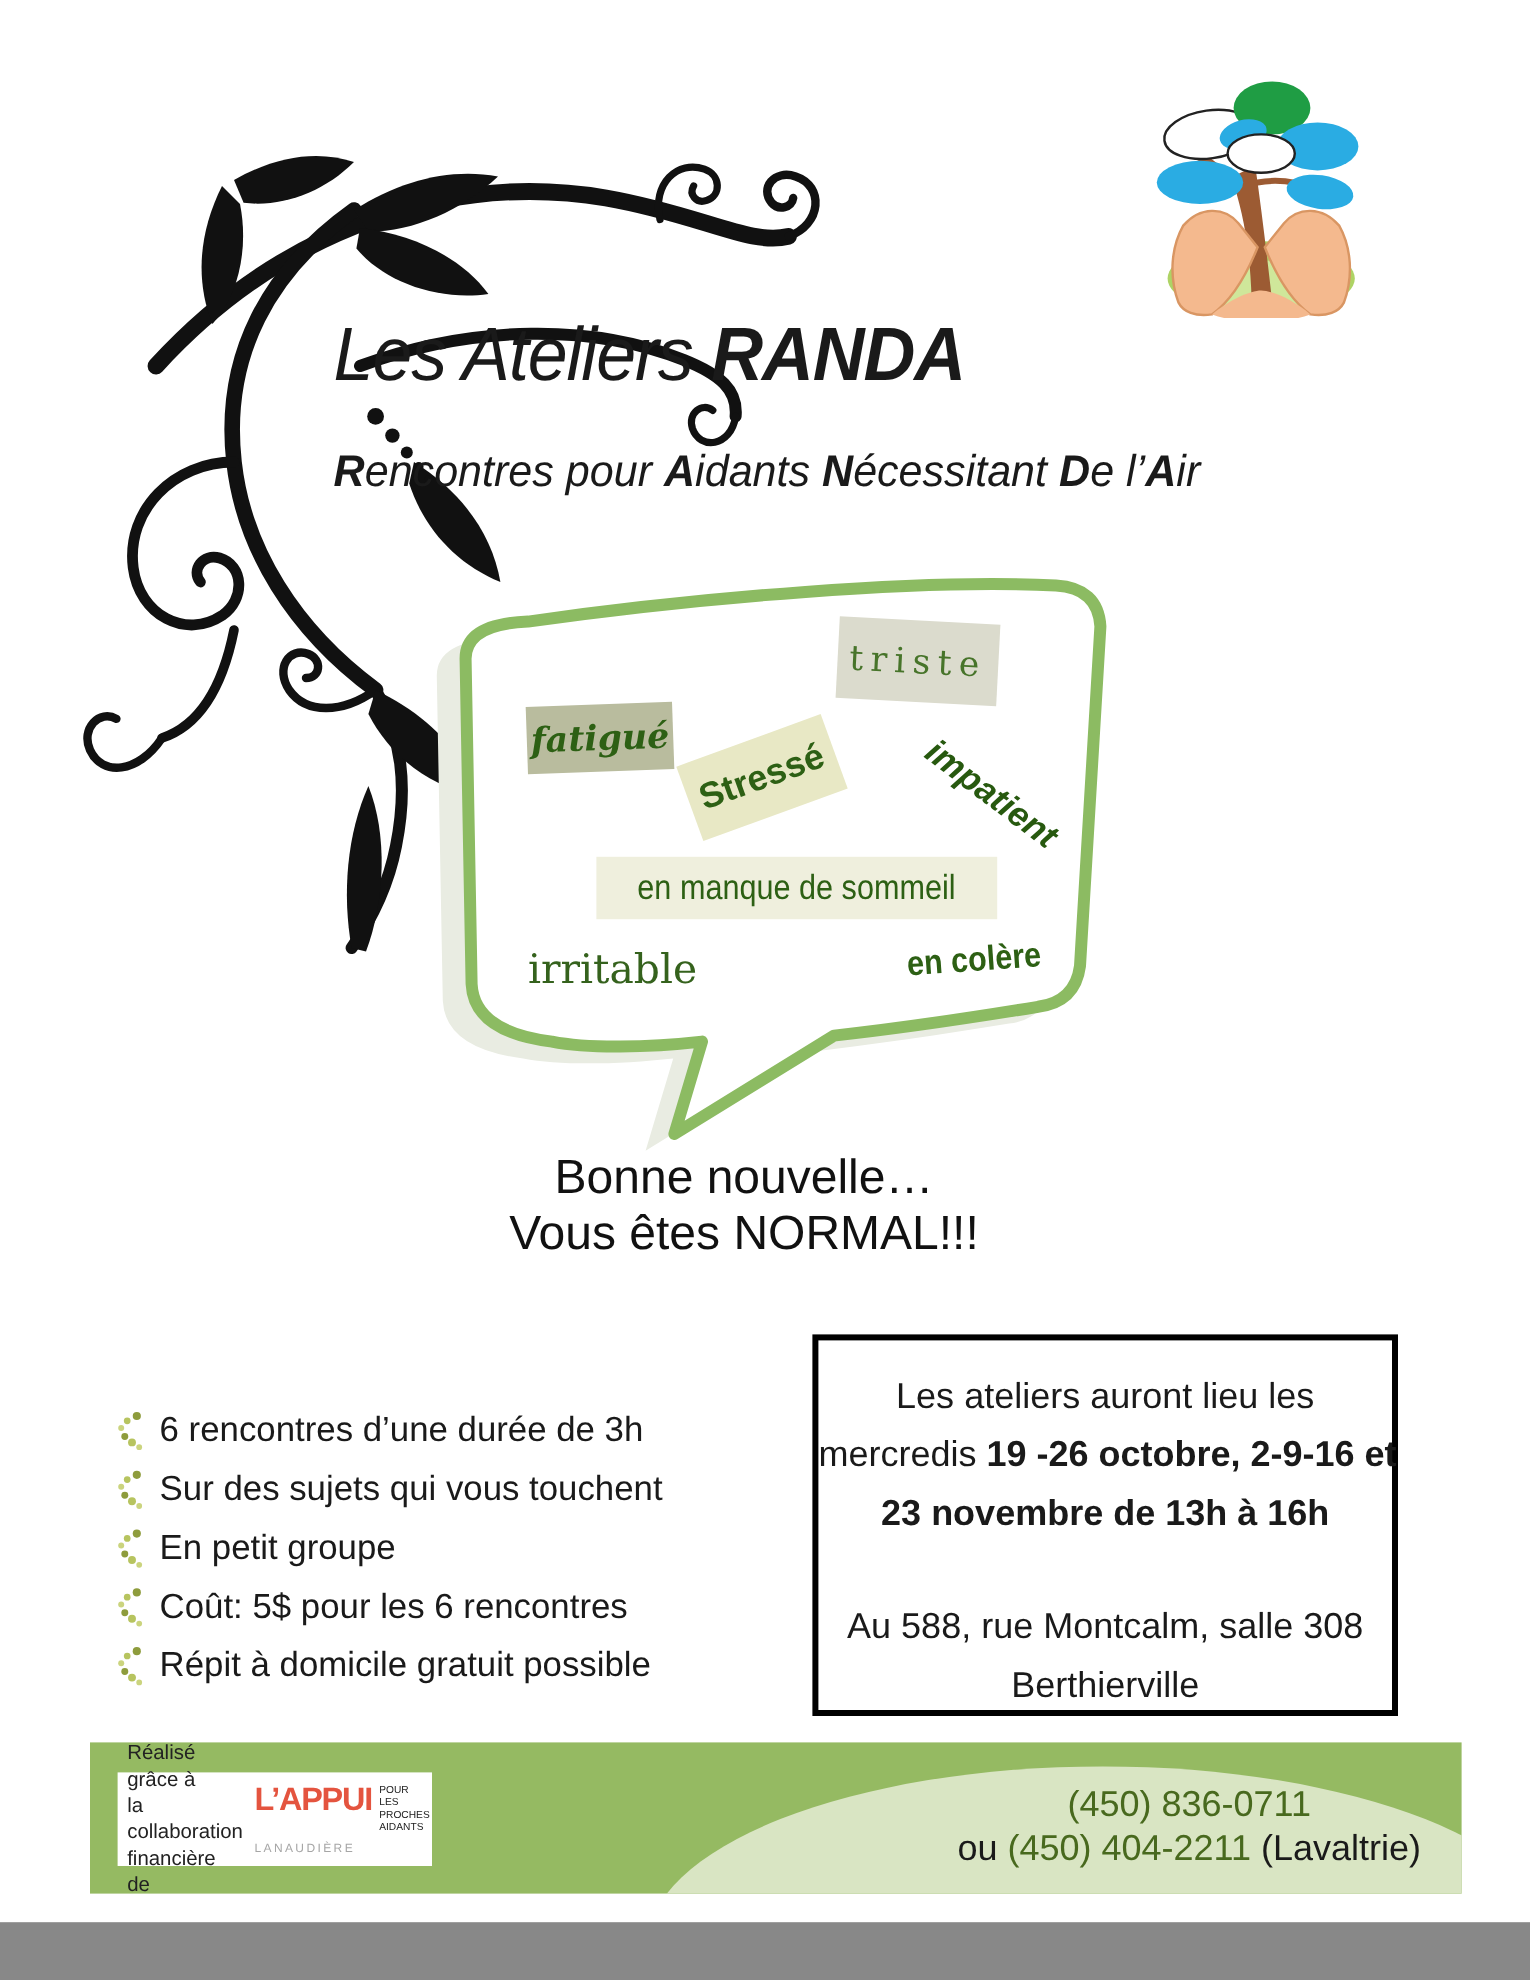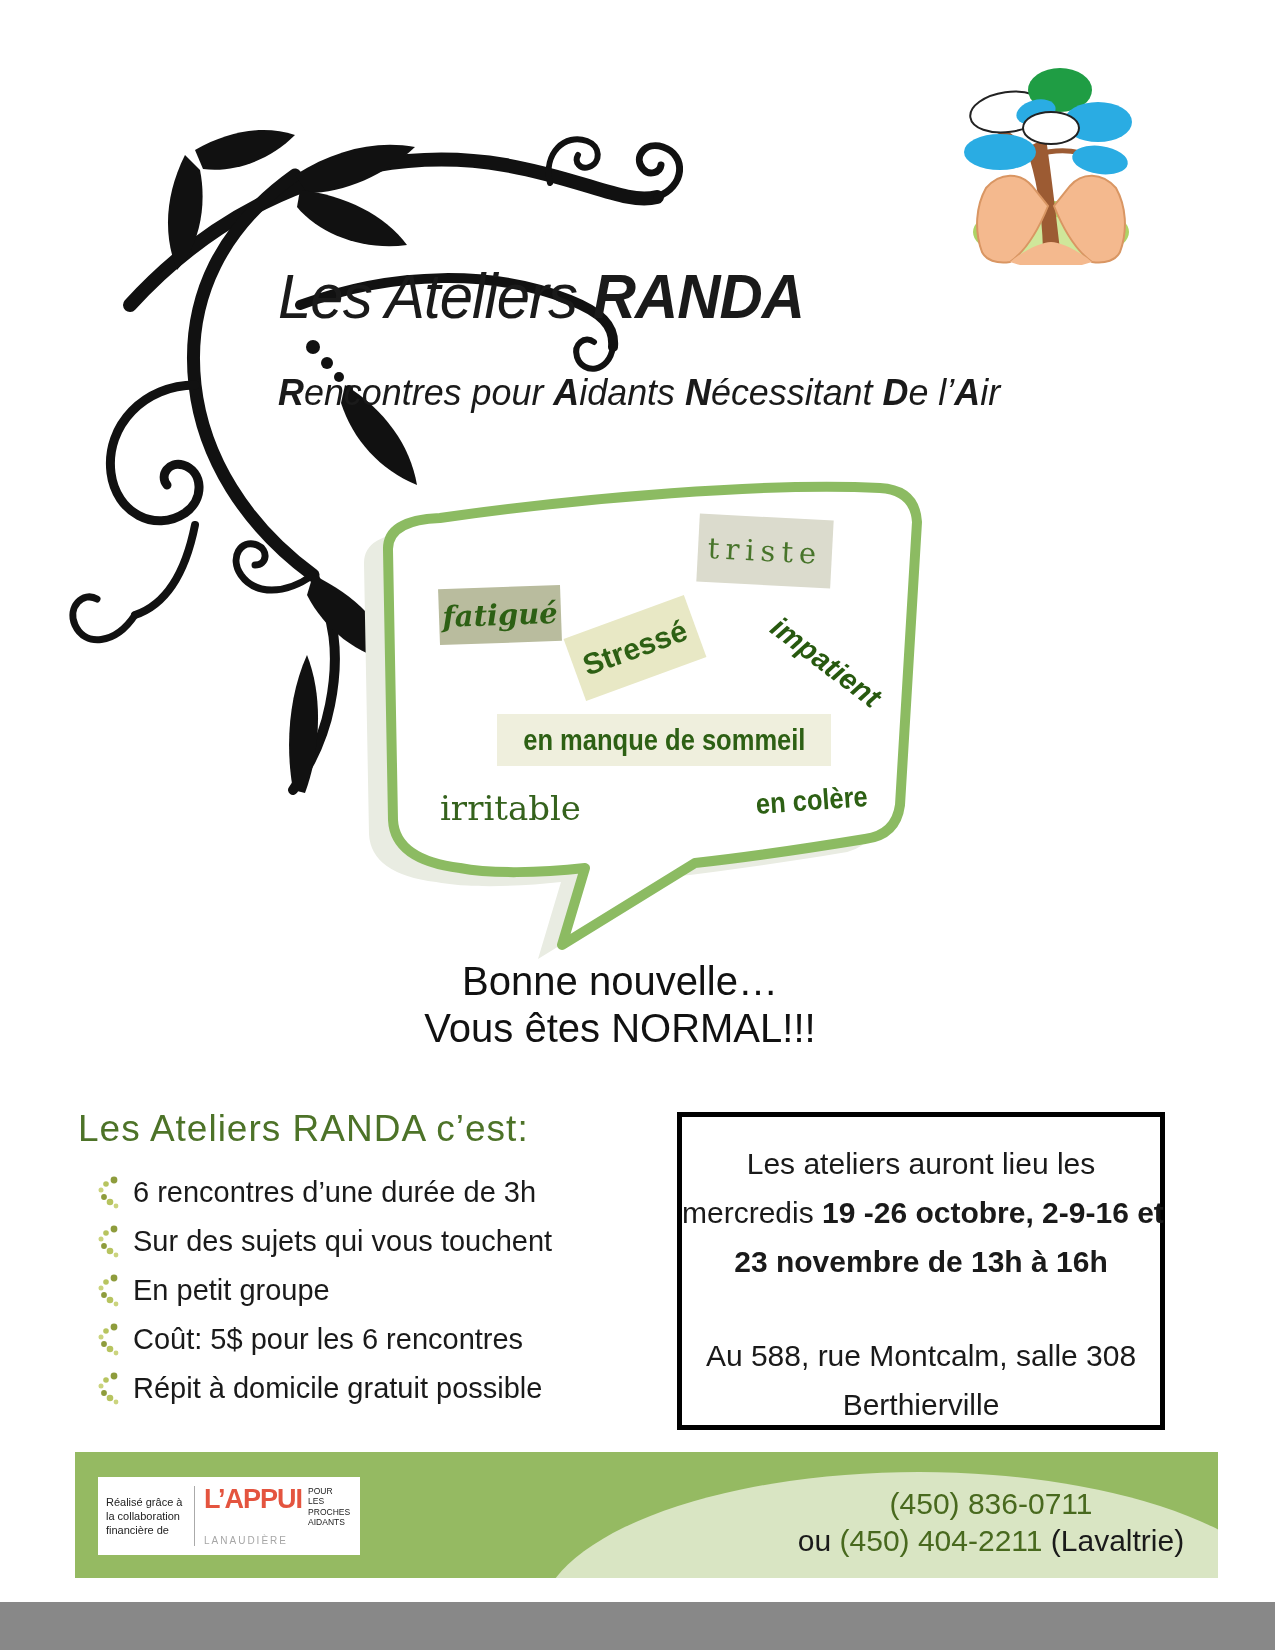--- a/index.html
+++ b/index.html
@@ -22,21 +22,21 @@
       transform:rotate(3deg);font-family:"DejaVu Serif",serif;font-size:29px;
       letter-spacing:6px;color:#47742a}
   .tag-fatigue{left:439px;top:587px;width:122px;height:56px;background:#b9bc9e;
       transform:rotate(-2deg);font-family:"DejaVu Serif",serif;font-style:italic;
       font-weight:bold;font-size:29px}
   .tag-stresse{left:571px;top:615px;width:128px;height:66px;background:#e8e8c5;
       transform:rotate(-20deg);font-weight:bold;font-size:30px}
   .tag-impatient{left:756px;top:642px;width:140px;height:40px;
       transform:rotate(37deg);font-weight:bold;font-style:italic;font-size:29px;color:#27590f}
   .tag-manque{left:497px;top:714px;width:334px;height:52px;background:#efefdd;
-      font-weight:bold;font-size:29px}
+      font-weight:normal;font-size:29px}
   .tag-irritable{left:440px;top:788px;font-family:"DejaVu Serif",serif;
       font-size:34px;color:#35621d}
   .tag-colere{left:752px;top:780px;width:120px;height:40px;
       transform:rotate(-4deg);font-weight:bold;font-size:29px}
   .condensed{display:inline-block;transform:scaleX(.88)}
 
   
   .goodnews{left:360px;top:958px;width:520px;text-align:center;font-size:40px;
             line-height:47px;color:#111}
 
@@ -53,21 +53,21 @@
   .schedule .ln{font-size:30px;line-height:49px;white-space:nowrap}
   .schedule .bold{font-weight:bold}
   .schedule .gap{height:45px}
 
   
   .band{left:75px;top:1452px;width:1143px;height:126px;background:#95ba62;overflow:hidden}
   .band-ellipse{position:absolute;left:464px;top:20px;width:760px;height:300px;
                 border-radius:50%;background:#d9e5c3}
   .credit-box{position:absolute;left:23px;top:25px;width:262px;height:78px;background:#fff;
               display:flex;align-items:center;padding:0 8px;box-sizing:border-box}
-  .credit-txt{font-size:11px;line-height:1.3;color:#222;width:88px}
+  .credit-txt{font-size:17px;line-height:1.3;color:#222;width:88px}
   .credit-sep{width:1px;height:60px;background:#aaa;margin:0 9px}
   .lappui{display:flex;flex-direction:column}
   .lappui-row{display:flex;align-items:flex-start}
   .lappui-name{font-size:27px;font-weight:bold;color:#e4543f;letter-spacing:-1px;line-height:1}
   .lappui-tag{font-size:8.5px;line-height:1.2;color:#222;margin-left:6px;margin-top:0}
   .lappui-region{font-size:10px;letter-spacing:2px;color:#a6a6a6;margin-top:8px}
   .phones{position:absolute;left:666px;top:36px;width:500px;text-align:center;color:#48691e}
   .phone1{font-size:30px;line-height:32px}
   .phone2{font-size:30px;line-height:32px;margin-top:5px}
   .phone2 .blk{color:#1a1a1a}
@@ -163,21 +163,20 @@
   </div>
   <div class="tag tag-colere">
     <span class="condensed">en colère</span>
   </div>
 
   <div class="abs goodnews">
     <div>Bonne nouvelle…</div>
     <div>Vous êtes  NORMAL!!!</div>
   </div>
 
-  <div class="abs section-heading">Les Ateliers RANDA c’est:</div>
 
   <div class="abs features">
     <div class="feature">
       <svg class="bullet" viewBox="0 0 30 33">
         <circle cx="19" cy="4" r="3.4" fill="#8e9c3c"></circle>
           <circle cx="11" cy="8" r="2.8" fill="#b7c45f"></circle>
         <circle cx="6" cy="14" r="2.5" fill="#cbd47e"></circle>
           <circle cx="9" cy="21" r="2.9" fill="#8e9c3c"></circle>
         <circle cx="15" cy="26" r="3.3" fill="#b7c45f"></circle>
           <circle cx="21" cy="30" r="2.4" fill="#cbd47e"></circle>

